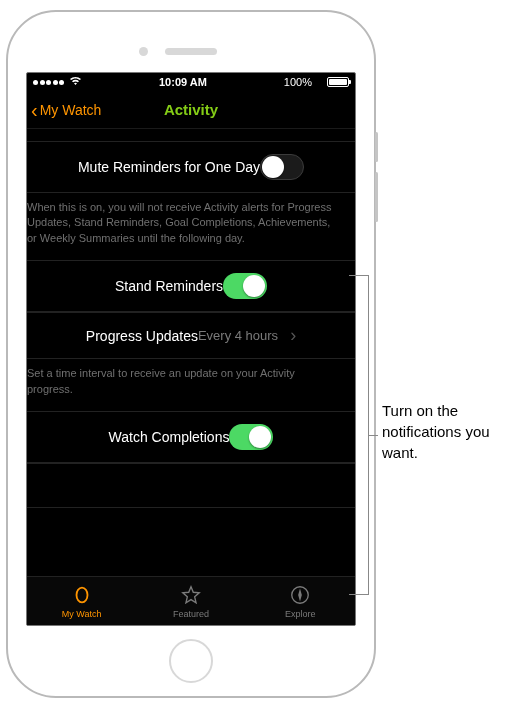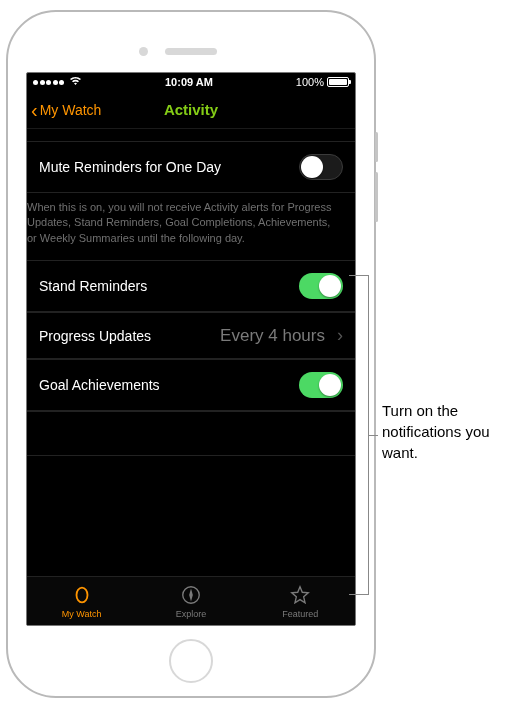--- a/index.html
+++ b/index.html
@@ -10,40 +10,40 @@
     .home-btn { position: absolute; bottom: 13px; left: 50%; transform: translateX(-50%); width: 44px; height: 44px; border: 2px solid #d8d8d8; border-radius: 50%; }
     .side-btn-r1 { position: absolute; right: -4px; top: 120px; width: 3px; height: 30px; background: #c5c5c5; border-radius: 2px; }
     .side-btn-r2 { position: absolute; right: -4px; top: 160px; width: 3px; height: 50px; background: #c5c5c5; border-radius: 2px; }
     .screen { width: 100%; height: 100%; background: #000; border: 1px solid #777; border-radius: 2px; overflow: hidden; display: flex; flex-direction: column; }
     .status-bar { height: 18px; display: flex; align-items: center; justify-content: space-between; padding: 0 6px; color: #fff; font-size: 11px; }
     .status-left { display: flex; align-items: center; gap: 5px; }
     .dots { display: flex; gap: 1.5px; }
     .dots span { width: 5px; height: 5px; border-radius: 50%; background: #fff; display: inline-block; }
     .wifi { font-size: 11px; }
     .time { font-weight: 600; }
-    .status-right { display: flex; align-items: center; gap: 3px; }
+    .status-right { display: flex; align-items: center; gap: 15px; }
     .battery { width: 22px; height: 10px; border: 1px solid #fff; border-radius: 2px; position: relative; }
     .battery::after { content: ""; position: absolute; right: -3px; top: 2px; width: 2px; height: 4px; background: #fff; border-radius: 0 1px 1px 0; }
     .battery-fill { position: absolute; left: 1px; top: 1px; bottom: 1px; width: 18px; background: #fff; border-radius: 1px; }
     .nav-bar { height: 38px; display: flex; align-items: center; position: relative; border-bottom: 1px solid #1a1a1a; }
     .back-btn { color: #ff9500; font-size: 14px; display: flex; align-items: center; padding-left: 4px; cursor: pointer; }
     .chevron-left { display: inline-block; margin-right: 2px; font-size: 20px; line-height: 1; font-weight: 300; }
     .nav-title { position: absolute; left: 50%; transform: translateX(-50%); color: #84cc16; font-size: 15px; font-weight: 600; }
     .content { flex: 1; overflow: hidden; }
     .group { border-top: 1px solid #222; }
-    .row { display: flex; align-items: center; justify-content: space-between; padding: 12px 12px; border-bottom: 1px solid #222; min-height: 44px; }
+    .row { display: flex; align-items: center; justify-content: center; padding: 12px 12px; border-bottom: 1px solid #222; min-height: 44px; }
     .row-label { color: #fff; font-size: 14px; }
     .footer-text { color: #707070; font-size: 11px; line-height: 1.4; padding: 7px 12px 14px 0; }
     .toggle { width: 44px; height: 26px; border-radius: 13px; position: relative; cursor: pointer; }
     .toggle.off { background: #1b1b1b; border: 1px solid #3b3b3b; }
     .toggle.on { background: #4cd964; }
     .knob { width: 22px; height: 22px; border-radius: 50%; background: #fff; position: absolute; top: 2px; box-shadow: 0 1px 2px rgba(0,0,0,.4); }
     .toggle.off .knob { left: 1px; top: 1px; }
     .toggle.on .knob { right: 2px; }
-    .value-text { color: #7a7a7a; font-size: 17px; margin-right: 12px; }
+    .value-text { color: #7a7a7a; font-size: 13px; margin-right: 12px; }
     .row-right { display: flex; align-items: center; }
     .chevron-right { color: #555; font-size: 18px; font-weight: 300; }
     .tab-bar { height: 49px; border-top: 1px solid #222; background: #080808; display: flex; }
     .tab { flex: 1; display: flex; flex-direction: column; align-items: center; justify-content: center; gap: 3px; color: #7a7a7a; font-size: 9px; cursor: pointer; }
     .tab.active { color: #ff9500; }
     .tab svg { width: 22px; height: 22px; }
     .buffer { height: 12px; }
     .bracket { position: absolute; left: 349px; top: 265px; height: 320px; width: 20px; border-right: 1px solid #888; border-top: 1px solid #888; border-bottom: 1px solid #888; }
     .bracket::after { content: ""; position: absolute; right: -10px; top: 50%; width: 10px; border-top: 1px solid #888; }
     .callout { position: absolute; left: 382px; top: 390px; font-size: 15px; color: #000000; line-height: 1.4; width: 110px; }
@@ -115,25 +115,26 @@
         </div>
 
         <div class="group">
           <div class="row">
             <span class="row-label">Progress Updates</span>
             <div class="row-right">
               <span class="value-text">Every 4 hours</span>
               <span class="chevron-right">›</span>
             </div>
           </div>
+          <div class="footer-text">Set a time interval to receive an update on your Activity progress.</div>
         </div>
 
         <div class="group">
           <div class="row">
-            <span class="row-label">Goal Achievements</span>
+            <span class="row-label">Watch Completions</span>
             <div class="toggle on">
                 <div class="knob"></div>
               </div>
           </div>
         </div>
 
         <div class="group">
           <div class="row">
             
             
@@ -143,30 +144,30 @@
 
       <div class="tab-bar">
         <div class="tab active">
           <svg viewBox="0 0 24 24">
               <ellipse cx="12" cy="12" rx="6" ry="8" fill="none" stroke="#ff9500" stroke-width="2"></ellipse>
             </svg>
           <span>My Watch</span>
         </div>
         <div class="tab">
           <svg viewBox="0 0 24 24">
+              <path d="M12 3 L14.5 9 L21 9.5 L16 14 L17.5 20.5 L12 17 L6.5 20.5 L8 14 L3 9.5 L9.5 9 Z" fill="none" stroke="#7a7a7a" stroke-width="1.5"></path>
+            </svg>
+          <span>Featured</span>
+        </div>
+        <div class="tab">
+          <svg viewBox="0 0 24 24">
               <circle cx="12" cy="12" r="9" fill="none" stroke="#7a7a7a" stroke-width="1.5"></circle>
               <path d="M12 5 L14 12 L12 19 L10 12 Z" fill="#7a7a7a"></path>
             </svg>
           <span>Explore</span>
-        </div>
-        <div class="tab">
-          <svg viewBox="0 0 24 24">
-              <path d="M12 3 L14.5 9 L21 9.5 L16 14 L17.5 20.5 L12 17 L6.5 20.5 L8 14 L3 9.5 L9.5 9 Z" fill="none" stroke="#7a7a7a" stroke-width="1.5"></path>
-            </svg>
-          <span>Featured</span>
         </div>
       </div>
 
     </div>
 
     <div class="home-btn"></div>
   </div>
 
   <div class="bracket"></div>
   <div class="callout">Turn on the notifications you want.</div>

